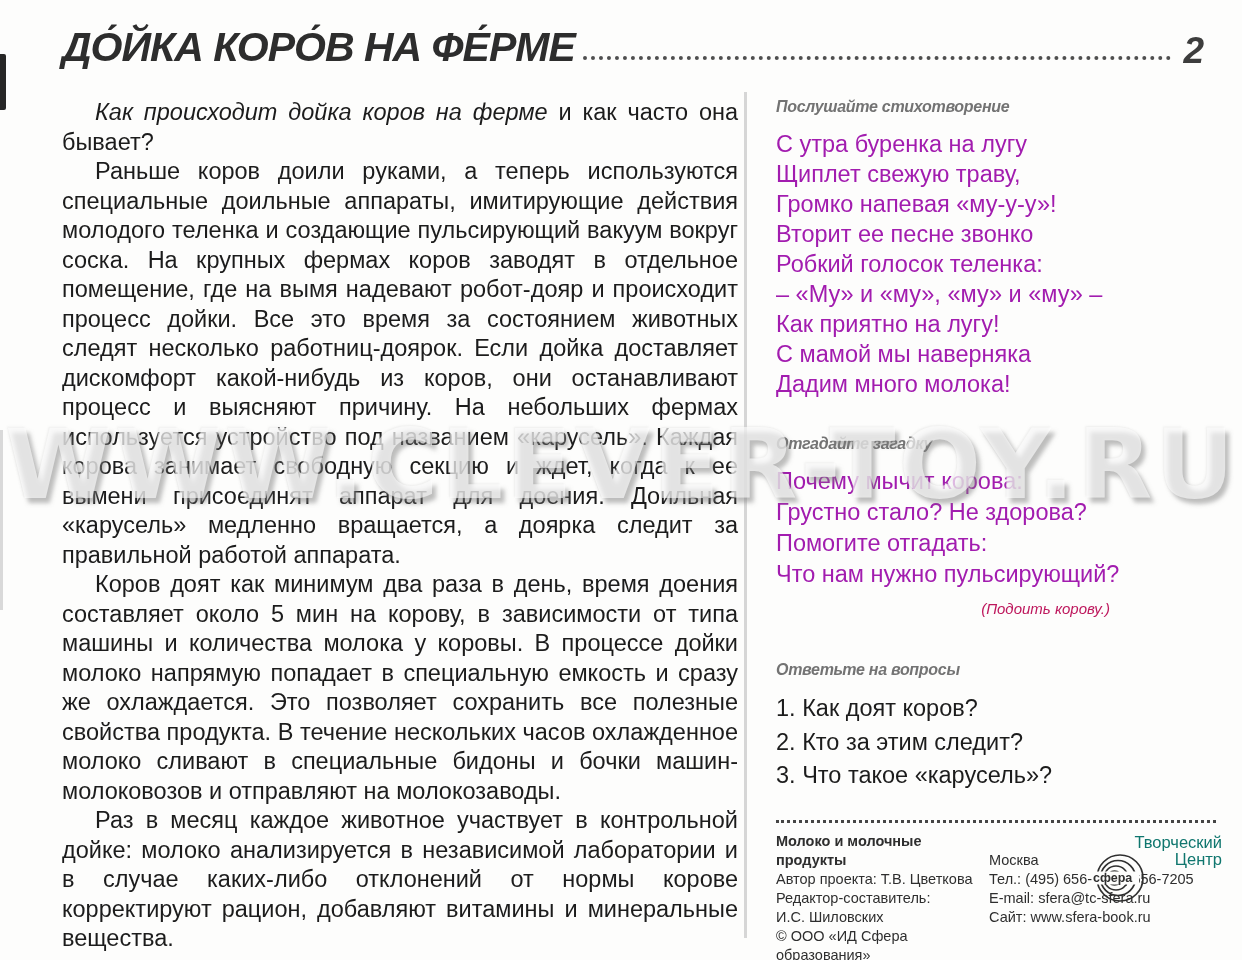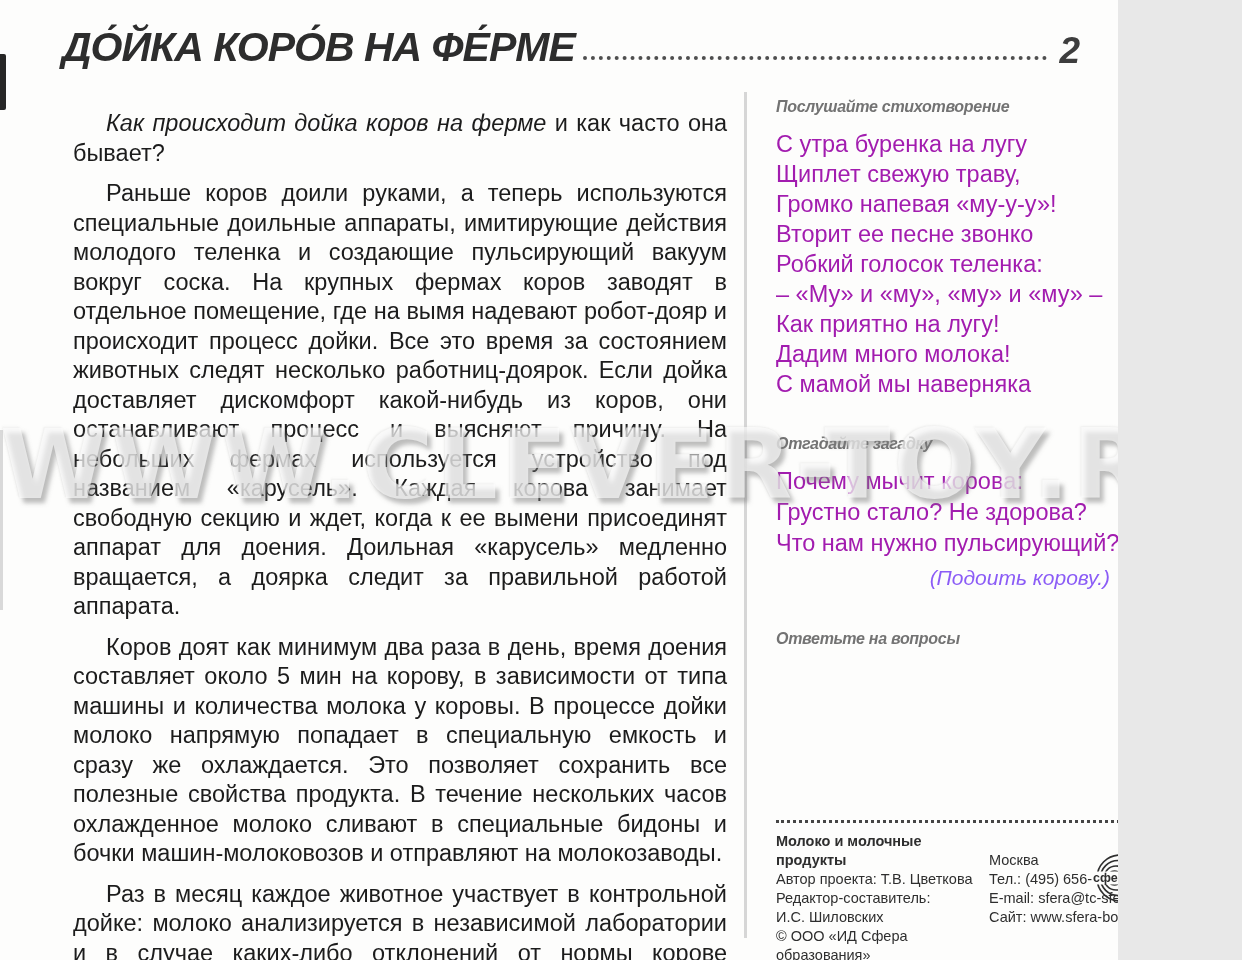--- a/index.html
+++ b/index.html
@@ -1,17 +1,17 @@
 <!DOCTYPE html>
 <html lang="ru"><head>
 <meta charset="utf-8">
 <style>
   html,body { margin:0; padding:0; background:#e8e8e8; }
   .page {
-    position:relative; width:1118px; height:960px;
+    position:relative; width:1242px; height:960px;
     background:#fdfdfc; overflow:hidden;
     font-family:"Liberation Sans","DejaVu Sans",sans-serif;
     color:#1c1c1c;
     text-decoration:underline;
   }
   
   .scan-mark { position:absolute; left:0; top:54px; width:6px; height:56px; background:#262626; border-radius:0 2px 2px 0; }
   .scan-mark2 { position:absolute; left:0; top:430px; width:3px; height:180px; background:#d9d9d9; }
 
   
@@ -21,34 +21,34 @@
     letter-spacing:-1px; color:#2d2d2d; white-space:nowrap; line-height:1.05;
   }
   .leader { flex:1 1 auto; border-bottom:4px dotted #4f4f4f; margin:0 12px 9px 8px; height:0; }
   .page-num { font-size:37px; font-weight:bold; font-style:italic; color:#3d3d3d; line-height:1; margin-bottom:0; }
 
   
   .col-divider { position:absolute; left:744px; top:92px; height:846px; width:3px; background:#d6d6d6; }
 
   .col-left { position:absolute; left:62px; top:98px; width:676px; }
   .col-left p {
-    margin:11px; font-size:23.5px; line-height:29.5px;
+    margin:0; font-size:23.5px; line-height:29.5px;
     text-align:justify; text-indent:33px; color:#1c1c1c;
   }
   .col-left p em { font-style:italic; }
 
   .col-right { position:absolute; left:776px; top:96px; width:440px; }
   .col-right h2 {
     margin:2px 0 13px 0; font-size:16px; font-weight:bold; font-style:italic;
     color:#737373; letter-spacing:-0.3px;
   }
   .poem .line { font-size:23.5px; line-height:30px; color:#a21caf; }
   .gap-lg { height:34px; }
   .riddle .line { font-size:23.5px; line-height:31px; }
-  .answer { width:334px; text-align:right; font-style:italic; font-size:21px; line-height:33px; margin-top:2px; color:#8b5cf6; }
+  .answer { width:334px; text-align:right; font-style:italic; font-size:15px; line-height:33px; margin-top:2px; color:#be185d; }
   .questions .q-line { font-size:23.5px; line-height:33.5px; color:#1c1c1c; }
 
   
   .footer { position:absolute; left:776px; top:820px; width:440px; }
   .footer-dots { border-top:3px dotted #454545; height:0; margin-bottom:9px; }
   .footer-cols { position:relative; display:flex; font-size:14.5px; line-height:19px; color:#2e2e2e; }
   .f-left { flex:0 0 213px; }
   .f-title { font-weight:bold; }
   .f-mid { flex:0 0 200px; margin-top:19px; white-space:nowrap; }
   .f-logo { position:absolute; right:-6px; top:2px; width:134px; height:86px; }
@@ -93,37 +93,43 @@
   <aside class="col-right">
     <h2>Послушайте стихотворение</h2>
     <div class="poem">
         <div class="line">С утра буренка на лугу</div>
         <div class="line">Щиплет свежую траву,</div>
         <div class="line">Громко напевая «му-у-у»!</div>
         <div class="line">Вторит ее песне звонко</div>
         <div class="line">Робкий голосок теленка:</div>
         <div class="line">– «Му» и «му», «му» и «му» –</div>
         <div class="line">Как приятно на лугу!</div>
+        <div class="line">С мамой мы наверняка</div>
         <div class="line">Дадим много молока!</div>
-        <div class="line">С мамой мы наверняка</div>
       </div>
 
     <div class="gap-lg"></div>
 
     <h2>Отгадайте загадку</h2>
     <div class="poem riddle">
         <div class="line">Почему мычит корова:</div>
         <div class="line">Грустно стало? Не здорова?</div>
+        <div class="line">Помогите отгадать:</div>
         <div class="line">Что нам нужно пульсирующий?</div>
       </div>
     <div class="answer">(Подоить корову.)</div>
 
     <div class="gap-lg"></div>
 
     <h2>Ответьте на вопросы</h2>
+    <div class="questions">
+        <div class="q-line">1. Как доят коров?</div>
+        <div class="q-line">2. Кто за этим следит?</div>
+        <div class="q-line">3. Что такое «карусель»?</div>
+      </div>
   </aside>
 
   <footer class="footer">
     <div class="footer-dots"></div>
     <div class="footer-cols">
       <div class="f-left">
         <div class="f-title">Молоко и молочные продукты</div>
         <div>
             <div class="f-line">Автор проекта: Т.В. Цветкова</div>
             <div class="f-line">Редактор-составитель:</div>

